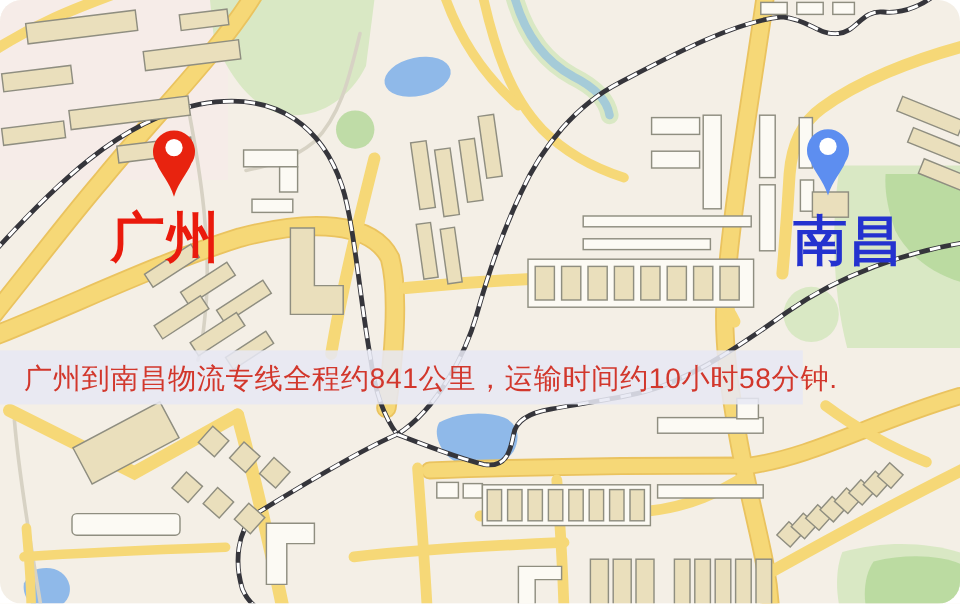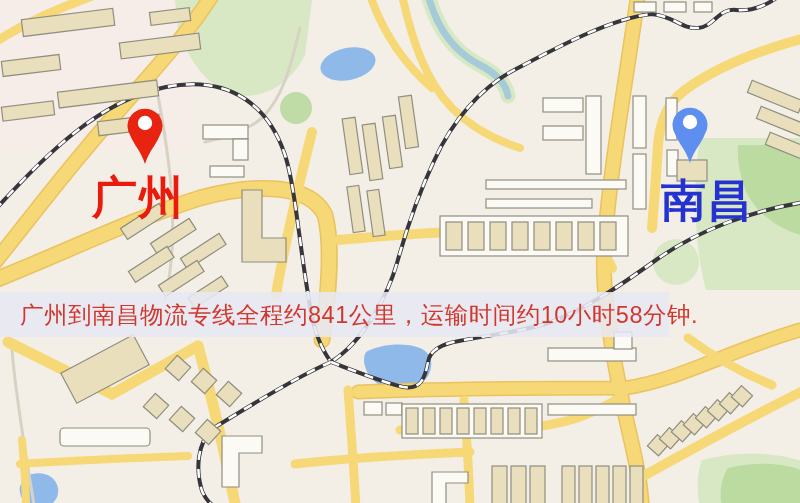--- a/index.html
+++ b/index.html
@@ -1,19 +1,20 @@
 <!DOCTYPE html>
 <html style="--background: #f4efe6; --road: #f6d877; --road-edge: #eac35f; --railway: #35353b; --water: #8fb9e9; --stream: #a5cbd8; --park-light: #d9e8c4; --park-dark: #b5d89b; --building-fill: #eadfbc; --building-stroke: #8f8e80; --building-white: #fcfaf4; --residential: #f6ebe8; --path-minor: #d7d2c4; --banner-bg: rgba(231,232,243,0.87); --banner-text: #d2372c; --pin-origin: #e8230f; --pin-destination: #5d8ef0; --label-origin: #ea1a0c; --label-destination: #2432cf;"><head>
 <meta charset="utf-8">
 <style>
   html,body{margin:0;padding:0;background:#ffffff;}
   .stage{
     position:relative;width:800px;height:503px;overflow:hidden;
     font-family:"Liberation Sans","DejaVu Sans",sans-serif;
     background:var(--background,#f4efe6);
+    border-radius:18px;
   }
   .map-svg{position:absolute;left:0;top:0;width:800px;height:503px;display:block;}
 
   
   .zone{fill:var(--residential,#f6ebe8);}
   .park{fill:var(--park-light,#d9e8c4);}
   .park-d{fill:var(--park-dark,#b5d89b);opacity:.85;}
   .water{fill:var(--water,#8fb9e9);}
   .stream{fill:none;stroke:var(--stream,#a5cbd8);stroke-width:7;stroke-linecap:round;}
   .stream-f{fill:none;stroke:var(--park-light,#d9e8c4);stroke-width:15;stroke-linecap:round;}

